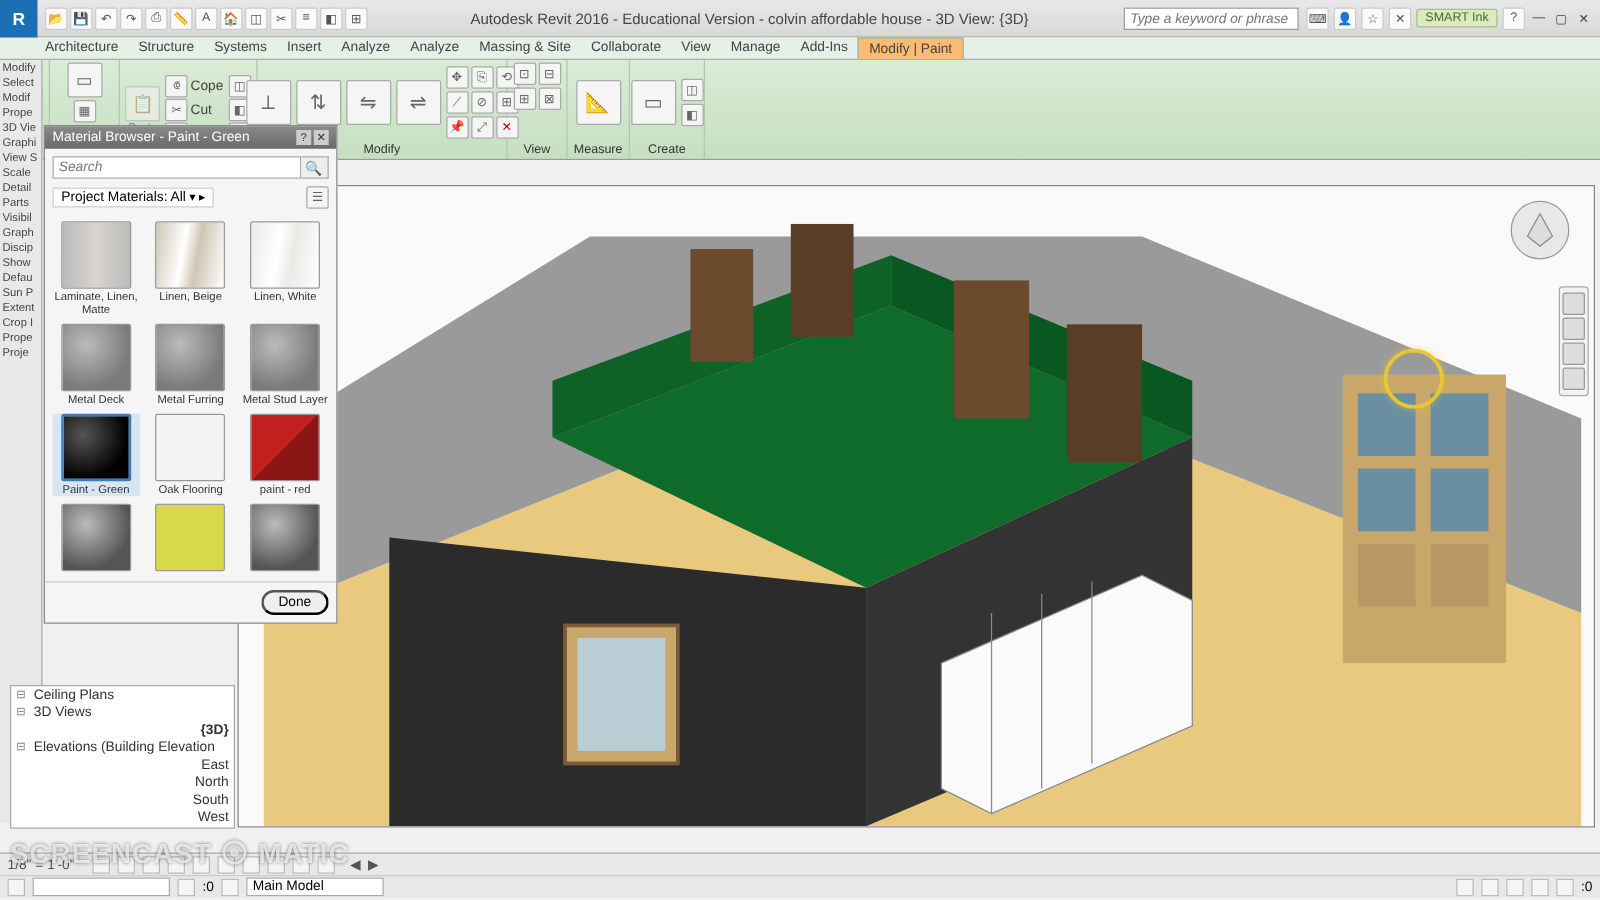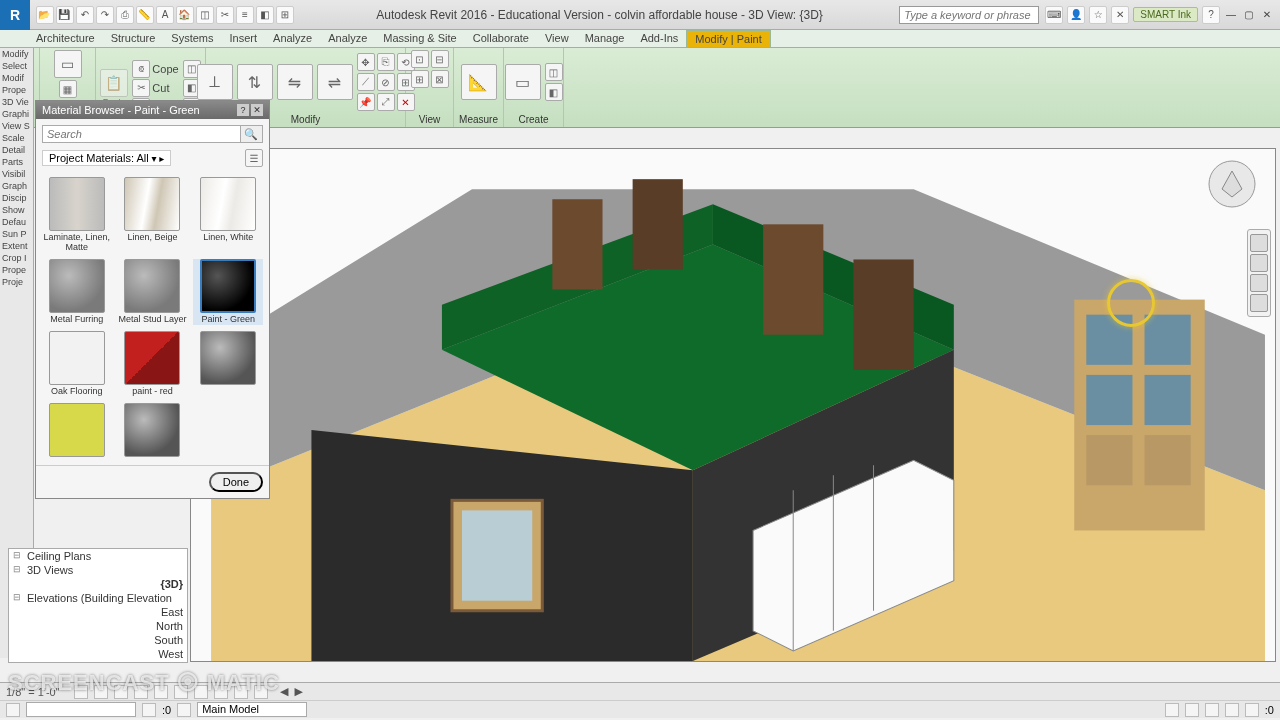--- a/index.html
+++ b/index.html
@@ -13,21 +13,21 @@
 .title-text { flex: 1; text-align: center; color: #444; font-size: 12px; }
 .search-box { width: 140px; height: 18px; background: white; border: 1px solid #999; font-style: italic; color: #999; padding: 0 4px; }
 .title-right { display: flex; gap: 4px; align-items: center; padding: 0 6px; }
 .smart-ink { background: #dbe9c4; border: 1px solid #a8c478; padding: 1px 6px; font-size: 10px; color: #4a6b1f; border-radius: 2px; }
 .win-btn { width: 14px; height: 14px; font-size: 10px; color: #444; display:flex;align-items:center;justify-content:center;}
 
 
 .ribbon-tabs { height: 18px; background: #e6f0e6; display: flex; border-bottom: 1px solid #aaa; padding-left: 28px; }
 .rtab { padding: 2px 8px; color: #444; cursor: pointer; }
 .rtab.active { background: #d5e8d0; border: 1px solid #9ab89a; border-bottom: none; }
-.rtab.contextual { background: #eab308; }
+.rtab.contextual { background: #fdba74; }
 
 
 .ribbon { height: 80px; background: linear-gradient(#daecd5,#c5dfc0); display: flex; border-bottom: 1px solid #999; }
 .ribbon-group { border-right: 1px solid #b0c8ac; padding: 2px 6px; display: flex; flex-direction: column; align-items: center; justify-content: space-between; }
 .rg-body { display: flex; align-items: center; gap: 4px; flex: 1; }
 .rg-label { font-size: 10px; color: #333; }
 .ribbon-icon { border: 1px solid #aaa; background: #f5f5f5; border-radius: 2px; display: flex; align-items: center; justify-content: center; color: #666; }
 .ri-sm { width: 18px; height: 18px; font-size: 10px; }
 .ri-md { width: 28px; height: 28px; font-size: 14px; }
 .ri-lg { width: 36px; height: 36px; font-size: 16px; }
@@ -275,20 +275,24 @@
       <div class="mat-item">
         <div class="mat-swatch" style="background: linear-gradient(100deg, rgb(207, 198, 180), rgb(255, 255, 255) 40%, rgb(207, 198, 180) 60%, rgb(255, 255, 255));"></div>
         <div class="mat-label">Linen, Beige</div>
       </div>
       <div class="mat-item">
         <div class="mat-swatch" style="background: linear-gradient(100deg, rgb(236, 234, 230), rgb(255, 255, 255) 40%, rgb(236, 234, 230) 60%, rgb(255, 255, 255));"></div>
         <div class="mat-label">Linen, White</div>
       </div>
       <div class="mat-item">
         <div class="mat-swatch" style="background: radial-gradient(circle at 35% 30%, rgb(187, 187, 187), rgb(122, 122, 122) 70%);"></div>
+        <div class="mat-label">Metal Deck</div>
+      </div>
+      <div class="mat-item">
+        <div class="mat-swatch" style="background: radial-gradient(circle at 35% 30%, rgb(187, 187, 187), rgb(122, 122, 122) 70%);"></div>
         <div class="mat-label">Metal Furring</div>
       </div>
       <div class="mat-item">
         <div class="mat-swatch" style="background: radial-gradient(circle at 35% 30%, rgb(187, 187, 187), rgb(122, 122, 122) 70%);"></div>
         <div class="mat-label">Metal Stud Layer</div>
       </div>
       <div class="mat-item selected">
         <div class="mat-swatch" style="background: radial-gradient(circle at 30% 30%, rgb(85, 85, 85), rgb(0, 0, 0) 70%);"></div>
         <div class="mat-label">Paint - Green</div>
       </div>

